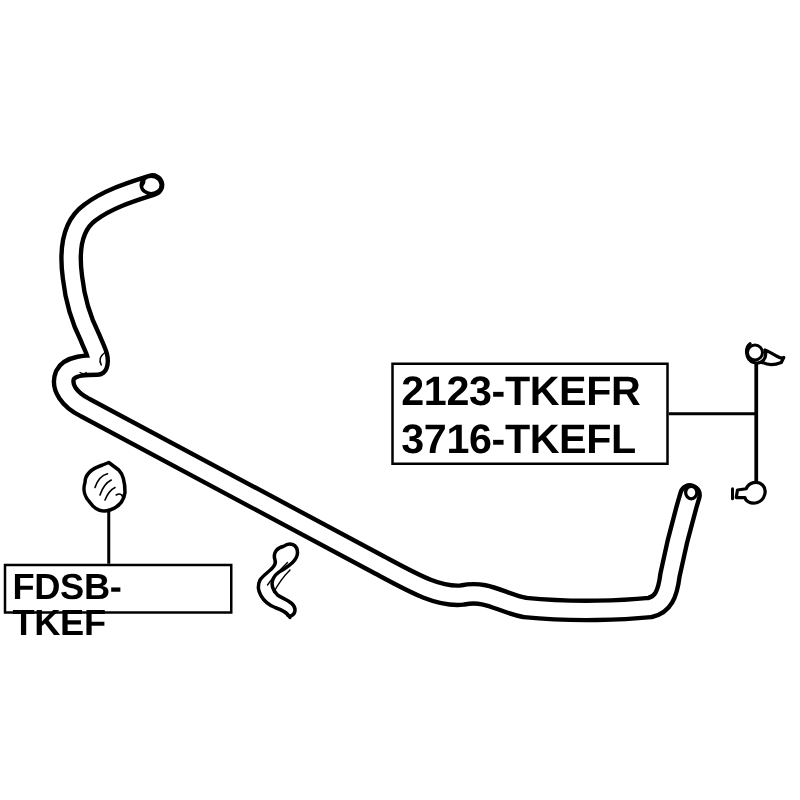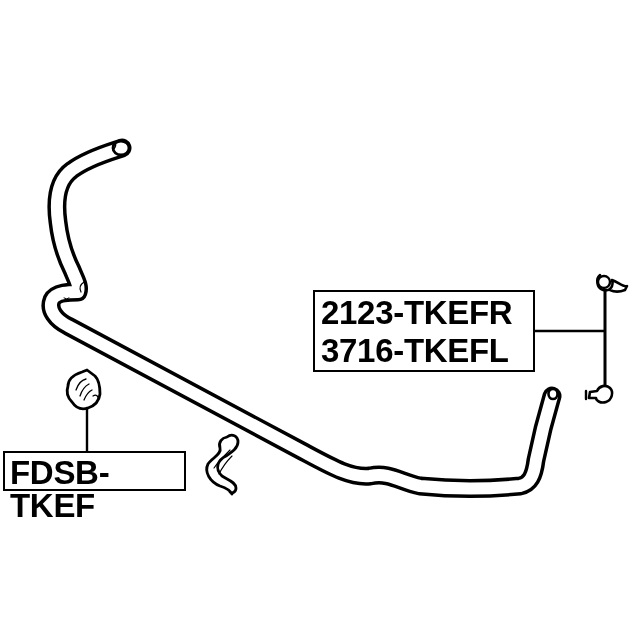--- a/index.html
+++ b/index.html
@@ -22,21 +22,21 @@
   }
   #box-link {
     left: 313px; top: 290px; width: 222px; height: 82px;
     padding: 4px 0 0 6px;
     font-size: 33px;
   }
   #box-link .line { display: block; height: 38px; letter-spacing: -0.3px; }
   #box-bush {
     left: 3px; top: 451px; width: 183px; height: 40px;
     padding: 3px 16px 0 5px;
-    font-size: 33px;
+    font-size: 29px;
     letter-spacing: -0.3px;
   }
 </style>
 </head>
 <body>
 
 <div id="canvas">
 
   <svg class="art" width="640" height="640" viewBox="0 0 640 640">
     <g fill="none" stroke="#000" stroke-width="3.2" stroke-linecap="round" stroke-linejoin="round">

